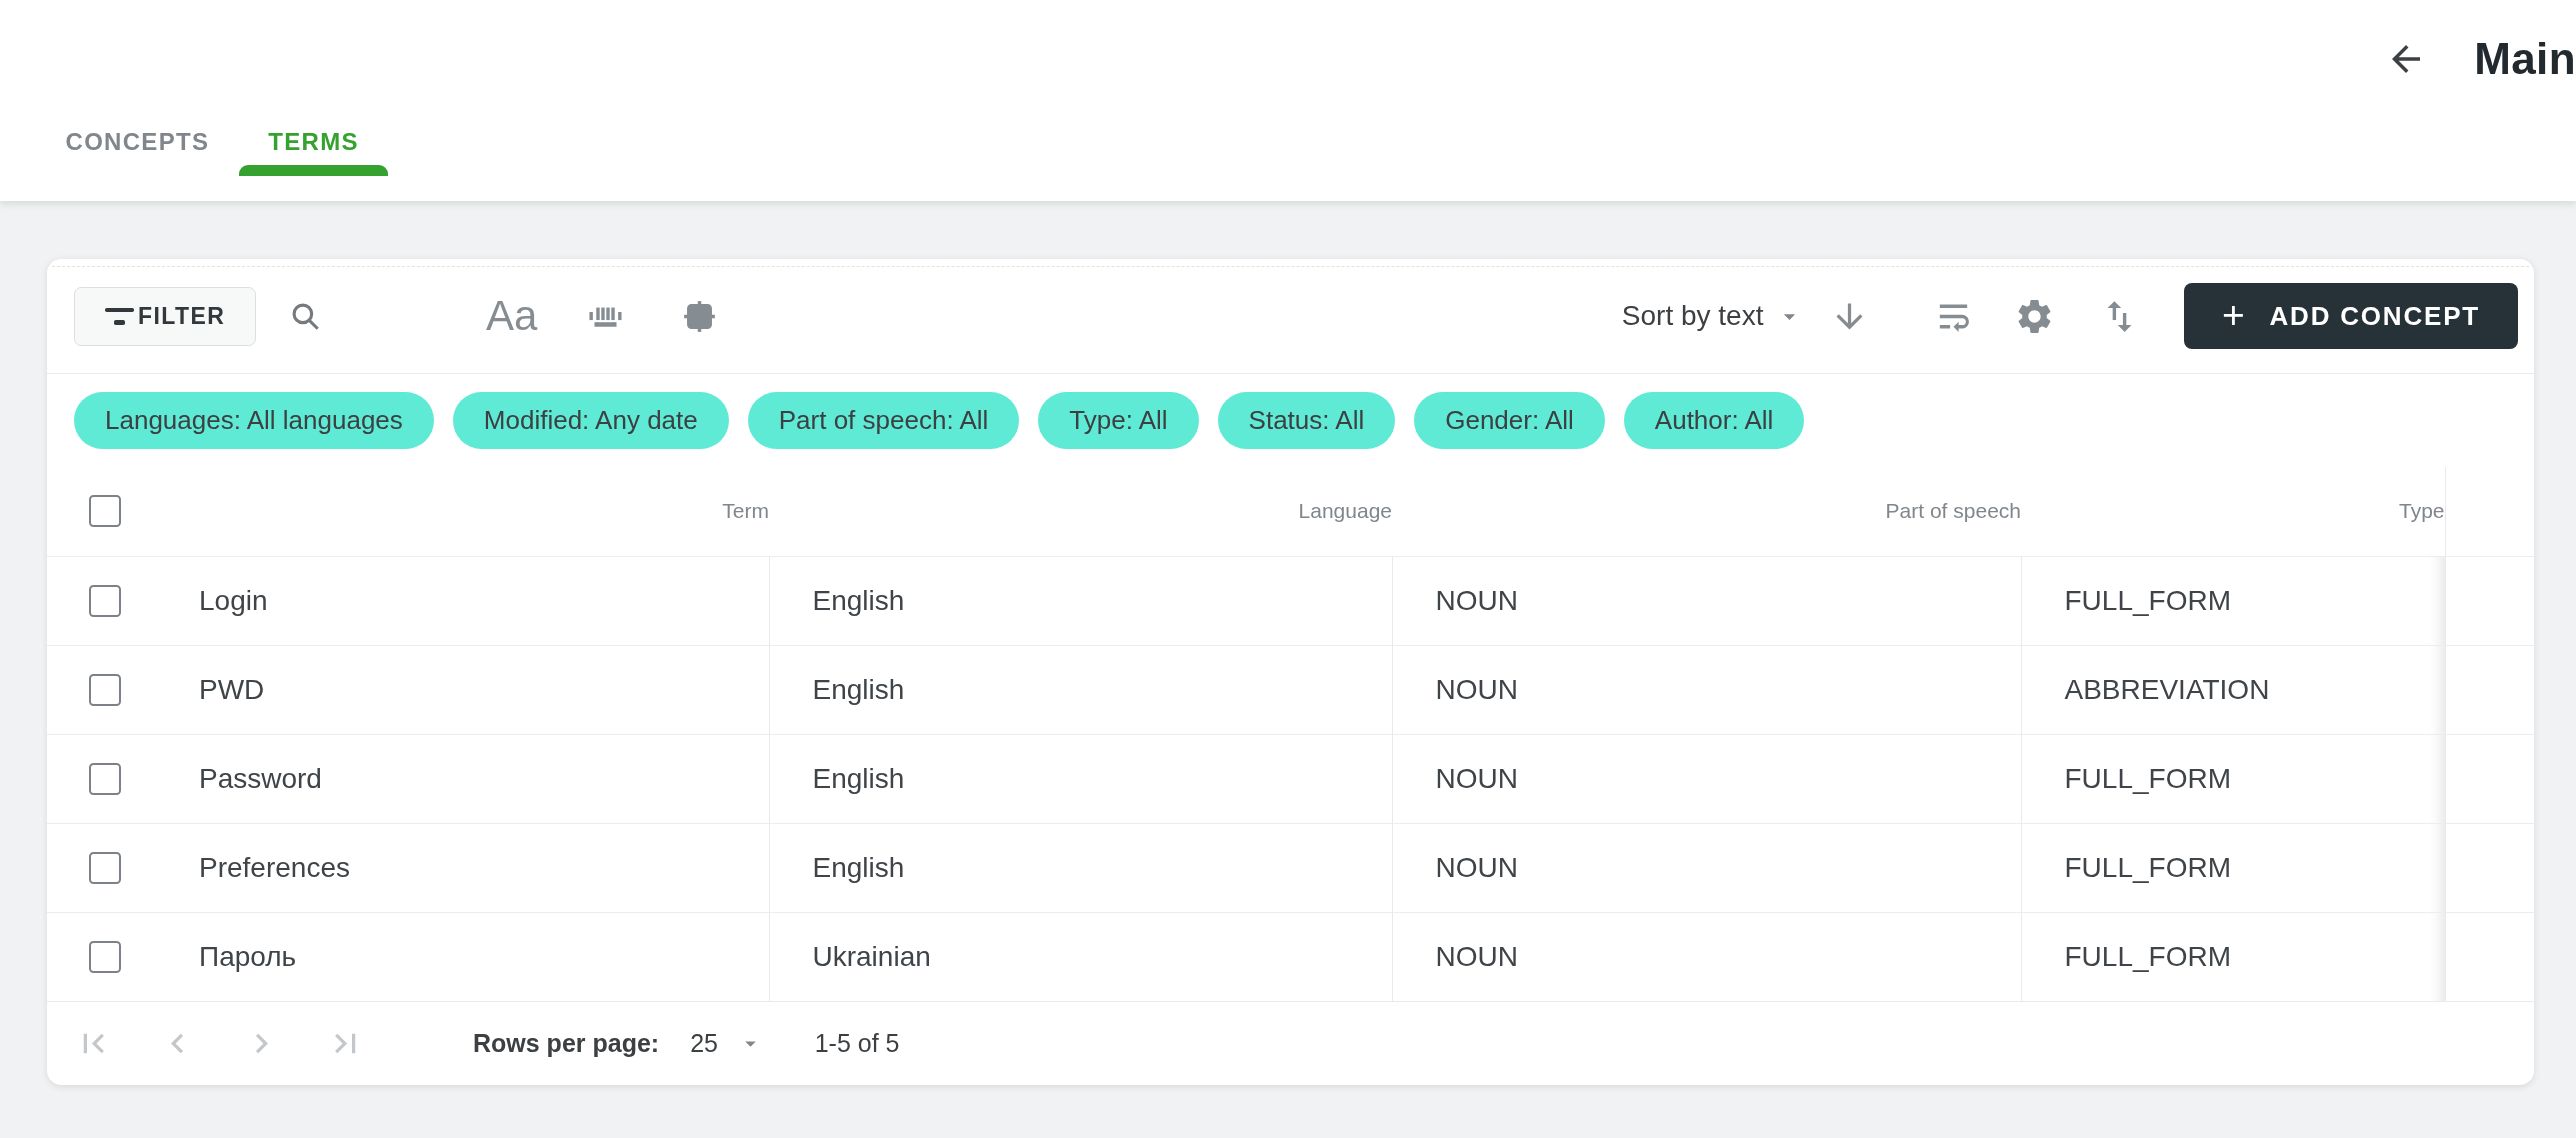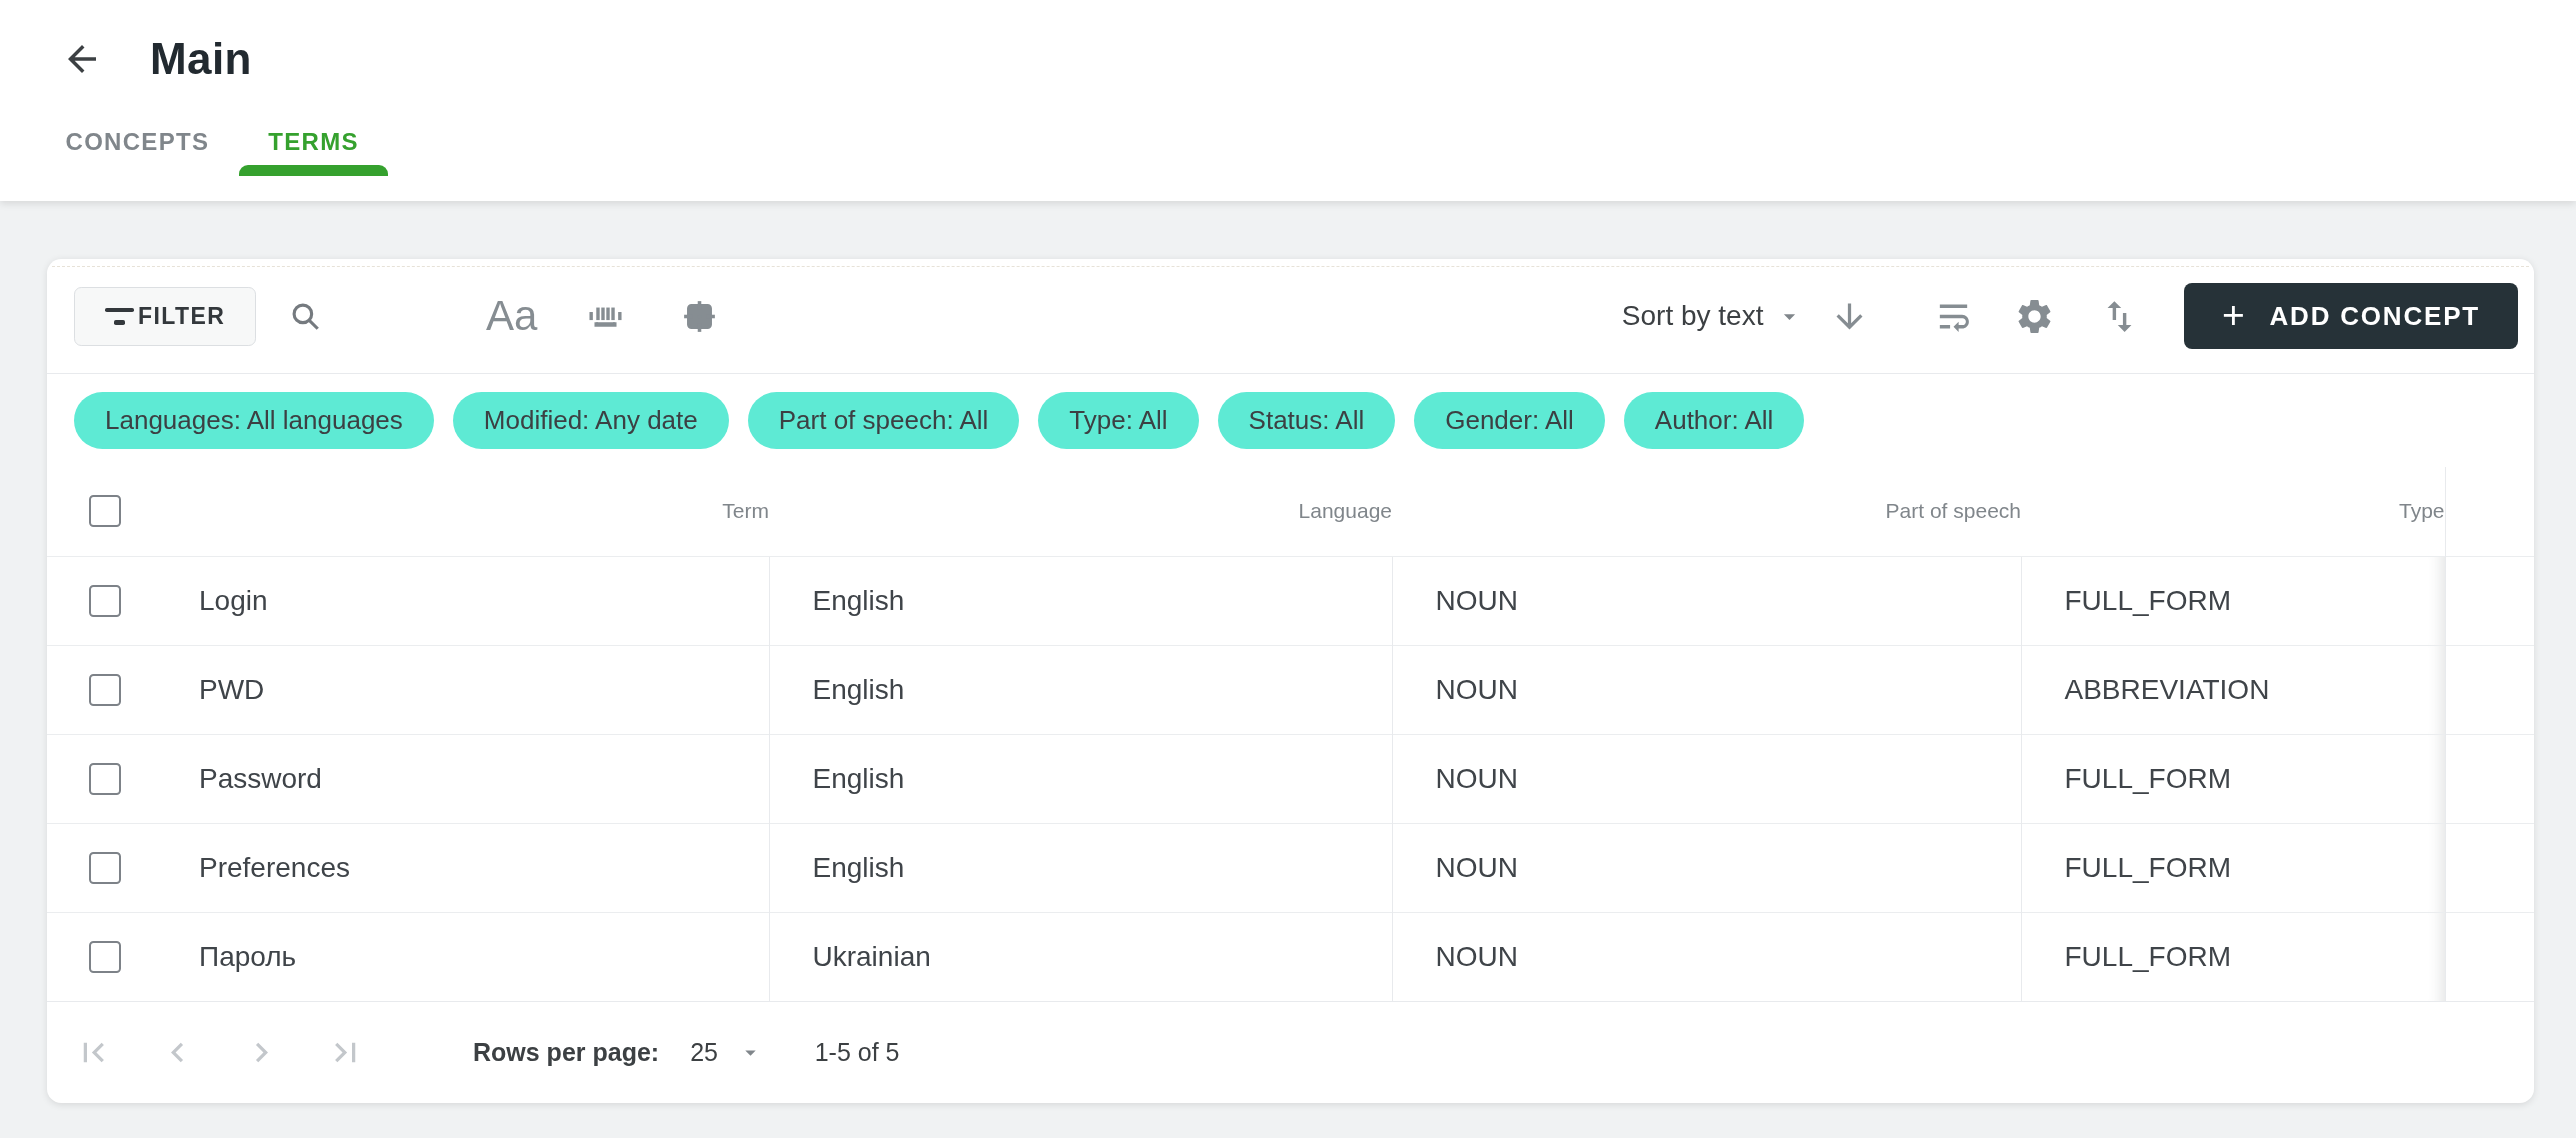--- a/index.html
+++ b/index.html
@@ -13,21 +13,21 @@
   button { background:none; border:none; font-family:inherit; cursor:pointer; padding:0; }
 
   
   .topbar {
     background:#ffffff;
     height:201px;
     box-shadow:0 2.7px 7.2px rgba(0,0,0,0.10);
     position:relative;
     z-index:5;
   }
-  .topbar-row { display:flex; align-items:center; padding:34px 0 0 57px; }
+  .topbar-row { display:flex; align-items:center; padding:34px 0 0 57px;justify-content:flex-end; }
   .back-btn { width:50px; height:50px; display:flex; align-items:center; justify-content:center; border-radius:50%; }
   .back-btn svg { fill:#3c4043; }
   .page-title { margin-left:43px; font-size:44px; font-weight:700; color:#222a30; letter-spacing:0.4px; }
   .tabs { display:flex; margin-top:23px; padding-left:36px; }
   .tab {
     position:relative; height:69px; min-width:134px;
     display:flex; align-items:center; justify-content:center;
     padding:0 29.5px; font-size:24px; font-weight:700; letter-spacing:1.3px;
     color:#80868b;
   }
@@ -124,21 +124,21 @@
   tbody td.v { border-left:1.8px solid var(--border); }
   thead th.empty-col { border-left:1.8px solid var(--border); }
   tbody td.type-col { box-shadow:inset -18px 0 14.3px -14.3px rgba(60,64,67,0.14); }
   .checkbox {
     width:32px; height:32px; margin-left:42px;
     border:2.7px solid #7d8288; border-radius:4.5px; background:#fff;
   }
 
   
   .pager {
-    height:102px; display:flex; align-items:center;
+    height:84px; display:flex; align-items:center;
     border-top:1.8px solid var(--border); padding-left:27px;
   }
   .nav-btn { width:39px; height:39px; display:flex; align-items:center; justify-content:center; margin-right:45px; }
   .nav-btn svg { fill:#c3c7cb; }
   .rpp-label { font-size:25px; font-weight:700; color:#3c4043; margin-left:63px; }
   .rpp-value { font-size:25px; color:#3c4043; margin-left:31px; }
   .rpp-caret { margin-left:19.7px; fill:#80868b; }
   .range { font-size:25px; color:#3c4043; margin-left:52px; }
 </style>
 </head>

